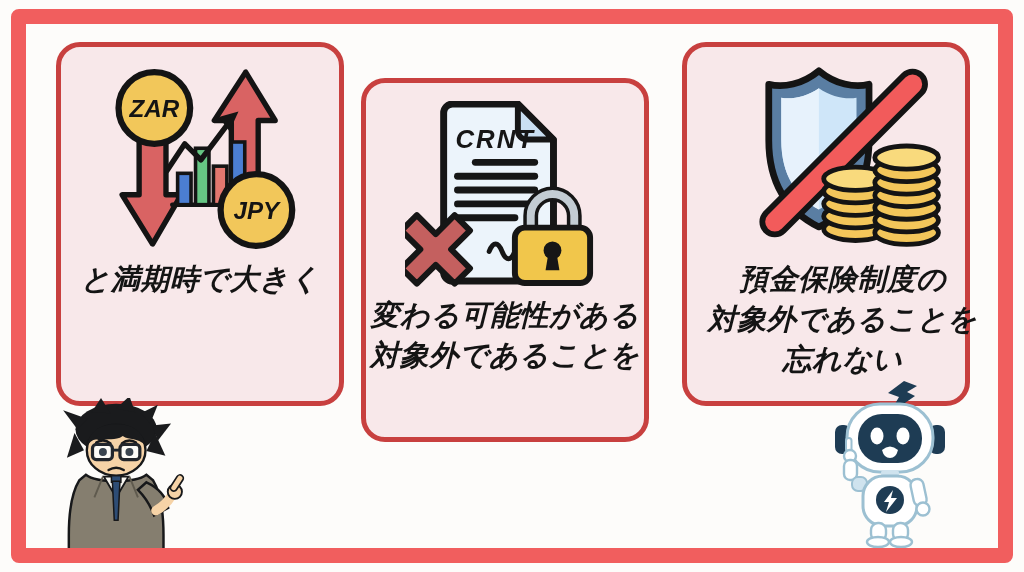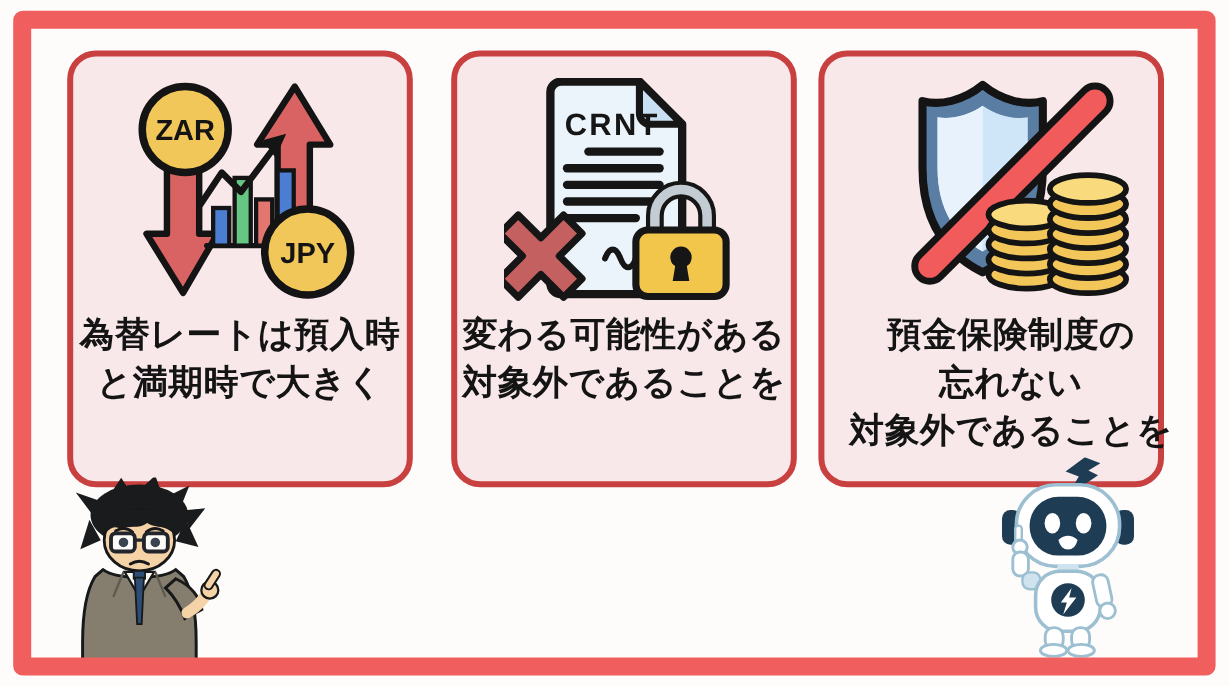--- a/index.html
+++ b/index.html
@@ -11,23 +11,23 @@
     --arrow-red:#d96363;
   }
   *{margin:0;padding:0;box-sizing:border-box;}
   html,body{width:1024px;height:572px;}
   body{font-family:"Liberation Sans","DejaVu Sans",sans-serif;background:#fdfcfa;}
   .stage{position:relative;width:1024px;height:572px;background:#fdfcfa;overflow:hidden;}
   .frame{position:absolute;left:11px;top:9px;right:11px;bottom:9px;
          border:15px solid var(--frame-red);border-radius:8px;z-index:5;pointer-events:none;}
   .card{position:absolute;top:42px;width:288px;height:364px;background:var(--card-bg);
         border:5px solid var(--card-border);border-radius:24px;z-index:1;
-        display:flex;flex-direction:column;align-items:center;}
+        display:flex;flex-direction:column;align-items:center;font-style:italic;}
   .card.c1{left:56px;}
-  .card.c2{left:376px;}
+  .card.c2{left:361px;margin-top:36px;}
   .card.c3{left:682px;padding-left:33px;}
   .icon-wrap{height:196px;margin-top:14px;display:flex;align-items:center;justify-content:center;flex:none;}
   .text-block{margin-top:2px;text-align:center;color:var(--ink);
               font-weight:800;font-size:29px;line-height:40px;letter-spacing:.5px;white-space:nowrap;}
   .char{position:absolute;z-index:4;}
   .char.left{left:48px;top:398px;}
   .char.right{left:830px;top:381px;}
   svg text{font-family:"Liberation Sans","DejaVu Sans",sans-serif;}
 </style>
 </head>
@@ -53,21 +53,20 @@
         <polygon points="158,52 136,58 148,74" fill="#141414"></polygon>
 
         <circle cx="64" cy="48" r="40" fill="#f2c75a" stroke="#141414" stroke-width="7"></circle>
         <text x="64" y="58" text-anchor="middle" font-size="27" font-weight="bold" fill="#141414">ZAR</text>
 
         <circle cx="178" cy="162" r="40" fill="#f2c75a" stroke="#141414" stroke-width="7"></circle>
         <text x="178" y="172" text-anchor="middle" font-size="27" font-weight="bold" fill="#141414">JPY</text>
       </svg>
     </div>
     <div class="text-block">
-      <div>為替レートは預入時</div>
       <div>と満期時で大きく</div>
     </div>
   </div>
 
   <div class="card c2">
     <div class="icon-wrap">
       <svg width="200" height="188" viewBox="0 0 200 190" aria-hidden="true">
 
         <path d="M47,3 h66 l36,36 v134 a9,9 0 0 1 -9,9 h-93 a9,9 0 0 1 -9,-9 V12 a9,9 0 0 1 9,-9 z" fill="#ecf4fb" stroke="#161616" stroke-width="7" stroke-linejoin="round"></path>
         <path d="M113,3 v27 a9,9 0 0 0 9,9 h27 z" fill="#c9dff2" stroke="#161616" stroke-width="6" stroke-linejoin="round"></path>
@@ -123,22 +122,22 @@
           <ellipse cx="171" cy="148" rx="33" ry="12" fill="#f3c65a"></ellipse>
           <ellipse cx="171" cy="135" rx="33" ry="12" fill="#f3c65a"></ellipse>
           <ellipse cx="171" cy="122" rx="33" ry="12" fill="#f3c65a"></ellipse>
           <ellipse cx="171" cy="109" rx="33" ry="12" fill="#f3c65a"></ellipse>
           <ellipse cx="171" cy="96" rx="33" ry="12" fill="#f9da7d"></ellipse>
         </g>
       </svg>
     </div>
     <div class="text-block">
       <div>預金保険制度の</div>
+      <div>対象外であることを</div>
       <div>忘れない</div>
-      <div>対象外であることを</div>
     </div>
   </div>
 
   <div class="char left">
     <svg width="142" height="162" viewBox="0 0 150 165" aria-hidden="true">
 
       <ellipse cx="72" cy="30" rx="43" ry="27" fill="#1a1b1d"></ellipse>
       <polygon points="31,30 16,10 42,19" fill="#1a1b1d"></polygon>
       <polygon points="46,12 56,-3 66,13" fill="#1a1b1d"></polygon>
       <polygon points="72,8 86,-5 92,12" fill="#1a1b1d"></polygon>

